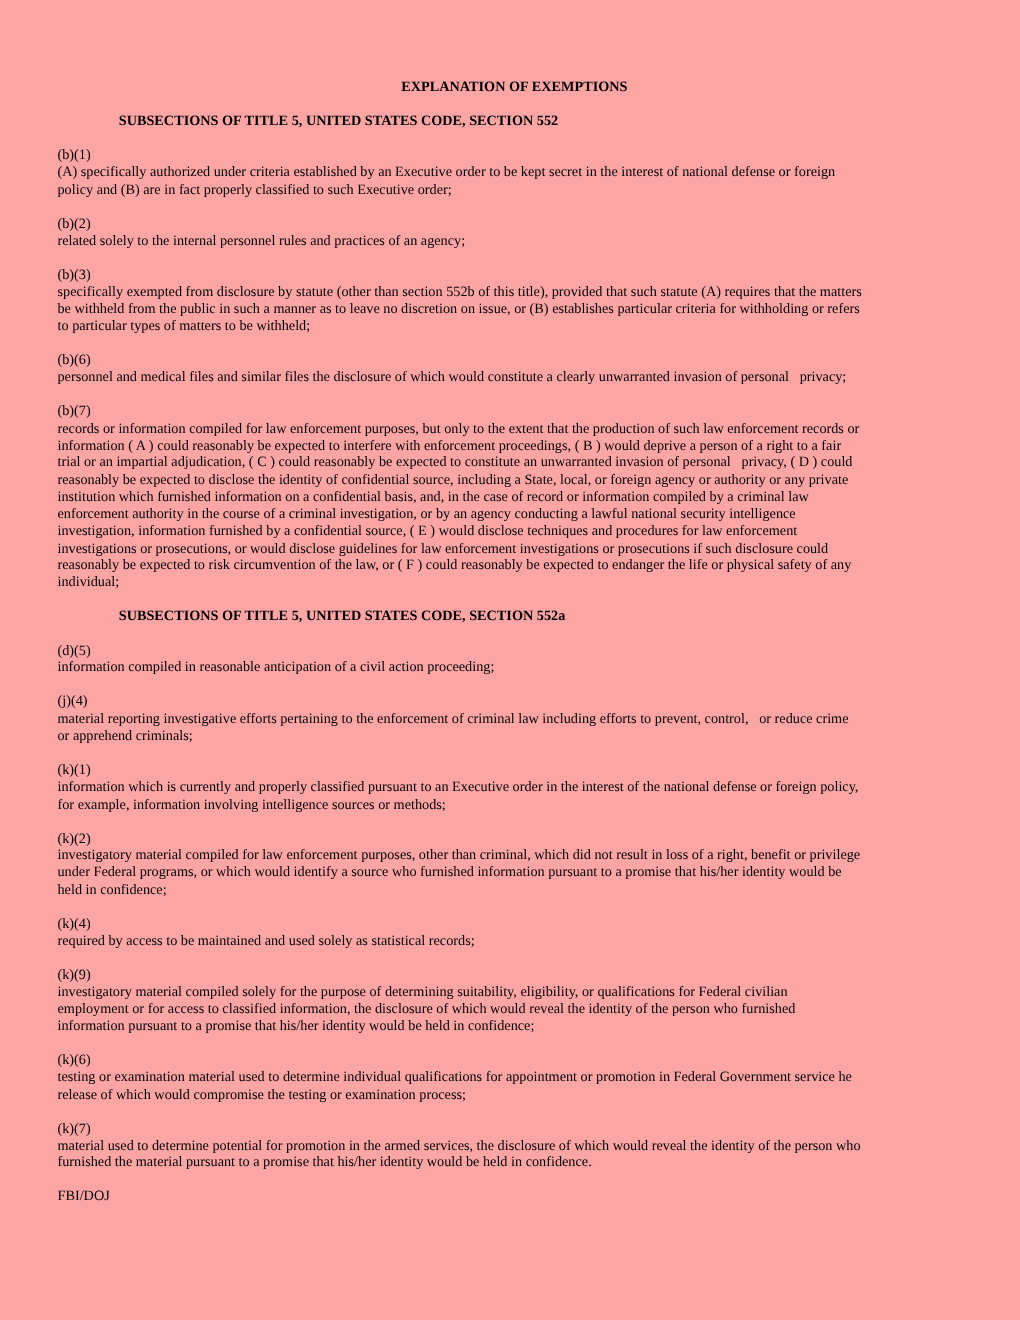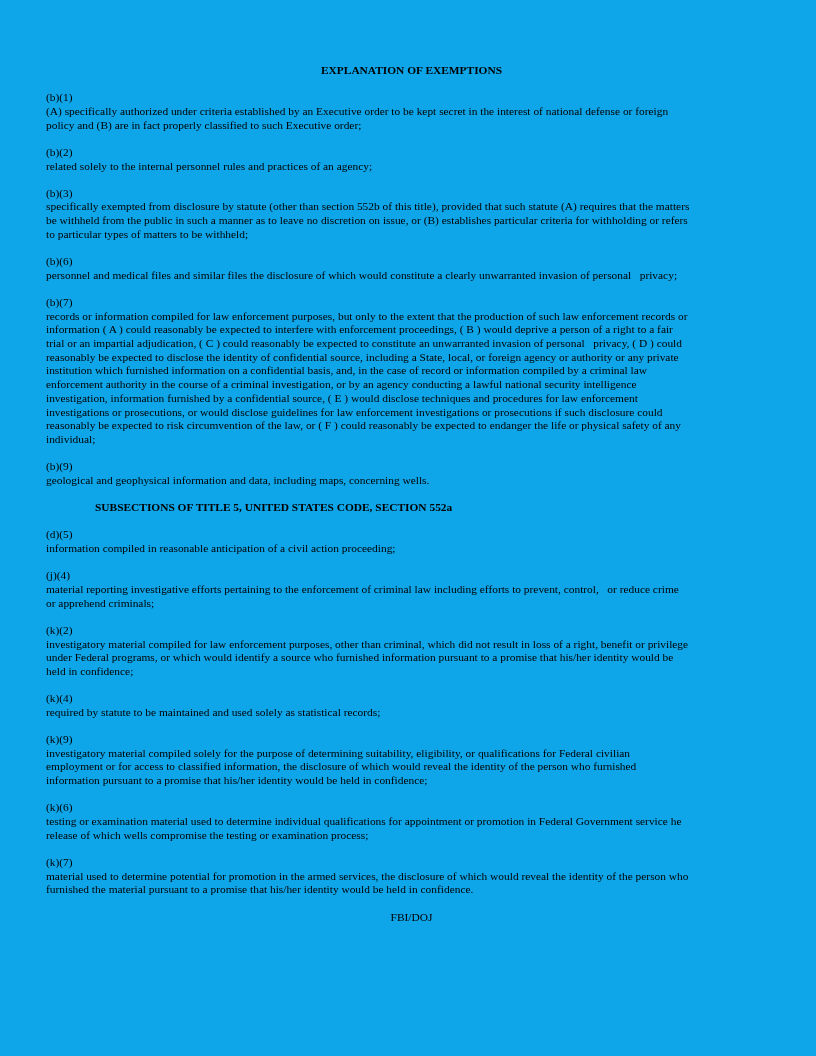--- a/index.html
+++ b/index.html
@@ -5,21 +5,21 @@
   html, body {
     margin: 0;
     padding: 0;
     background: #e8e8e8;
   }
   .page {
     position: relative;
     width: 816px;
     height: 1056px;
     margin: 0 auto;
-    background: #0ea5e9;
+    background: #fca5a5;
     box-sizing: border-box;
     padding: 64px 39px 0 46px;
     font-family: "Liberation Serif", "DejaVu Serif", serif;
     font-size: 11.4px;
     line-height: 13.7px;
     color: #000000;
     overflow: hidden;
   }
   .doc-title {
     text-align: center;
@@ -41,30 +41,31 @@
     width: 49px;
   }
   .row .txt {
     margin: 0;
     width: 700px;
     white-space: pre-wrap;
   }
   .doc-footer {
     margin: 1px 0 0 0;
     width: 731px; 
-    text-align: center;
+    text-align: left;
   }
 </style>
 </head>
 <body>
 
 <div class="page">
 
   <p class="doc-title">EXPLANATION OF EXEMPTIONS</p>
 
+  <p class="section-heading">SUBSECTIONS OF TITLE 5, UNITED STATES CODE, SECTION 552</p>
 
   <div class="row">
     <span class="lbl">(b)(1)</span>
     <p class="txt">(A) specifically authorized under criteria established by an Executive order to be kept secret in the interest of national defense or foreign
 policy and (B) are in fact properly classified to such Executive order;</p>
   </div>
 
   <div class="row">
     <span class="lbl">(b)(2)</span>
     <p class="txt">related solely to the internal personnel rules and practices of an agency;</p>
@@ -92,63 +93,64 @@
 reasonably be expected to disclose the identity of confidential source, including a State, local, or foreign agency or authority or any private
 institution which furnished information on a confidential basis, and, in the case of record or information compiled by a criminal law
 enforcement authority in the course of a criminal investigation, or by an agency conducting a lawful national security intelligence
 investigation, information furnished by a confidential source, ( E ) would disclose techniques and procedures for law enforcement
 investigations or prosecutions, or would disclose guidelines for law enforcement investigations or prosecutions if such disclosure could
 reasonably be expected to risk circumvention of the law, or ( F ) could reasonably be expected to endanger the life or physical safety of any
 individual;</p>
   </div>
 
 
-  <div class="row">
-    <span class="lbl">(b)(9)</span>
-    <p class="txt">geological and geophysical information and data, including maps, concerning wells.</p>
-  </div>
 
   <p class="section-heading">SUBSECTIONS OF TITLE 5, UNITED STATES CODE, SECTION 552a</p>
 
   <div class="row">
     <span class="lbl">(d)(5)</span>
     <p class="txt">information compiled in reasonable anticipation of a civil action proceeding;</p>
   </div>
 
   <div class="row">
     <span class="lbl">(j)(4)</span>
     <p class="txt">material reporting investigative efforts pertaining to the enforcement of criminal law including efforts to prevent, control,   or reduce crime
 or apprehend criminals;</p>
   </div>
 
+  <div class="row">
+    <span class="lbl">(k)(1)</span>
+    <p class="txt">information which is currently and properly classified pursuant to an Executive order in the interest of the national defense or foreign policy,
+for example, information involving intelligence sources or methods;</p>
+  </div>
 
   <div class="row">
     <span class="lbl">(k)(2)</span>
     <p class="txt">investigatory material compiled for law enforcement purposes, other than criminal, which did not result in loss of a right, benefit or privilege
 under Federal programs, or which would identify a source who furnished information pursuant to a promise that his/her identity would be
 held in confidence;</p>
   </div>
 
 
   <div class="row">
     <span class="lbl">(k)(4)</span>
-    <p class="txt">required by statute to be maintained and used solely as statistical records;</p>
+    <p class="txt">required by access to be maintained and used solely as statistical records;</p>
   </div>
 
   <div class="row">
     <span class="lbl">(k)(9)</span>
     <p class="txt">investigatory material compiled solely for the purpose of determining suitability, eligibility, or qualifications for Federal civilian
 employment or for access to classified information, the disclosure of which would reveal the identity of the person who furnished
 information pursuant to a promise that his/her identity would be held in confidence;</p>
   </div>
 
   <div class="row">
     <span class="lbl">(k)(6)</span>
     <p class="txt">testing or examination material used to determine individual qualifications for appointment or promotion in Federal Government service he
-release of which wells compromise the testing or examination process;</p>
+release of which would compromise the testing or examination process;</p>
   </div>
 
   <div class="row">
     <span class="lbl">(k)(7)</span>
     <p class="txt">material used to determine potential for promotion in the armed services, the disclosure of which would reveal the identity of the person who
 furnished the material pursuant to a promise that his/her identity would be held in confidence.</p>
   </div>
 
   <p class="doc-footer">FBI/DOJ</p>
 

